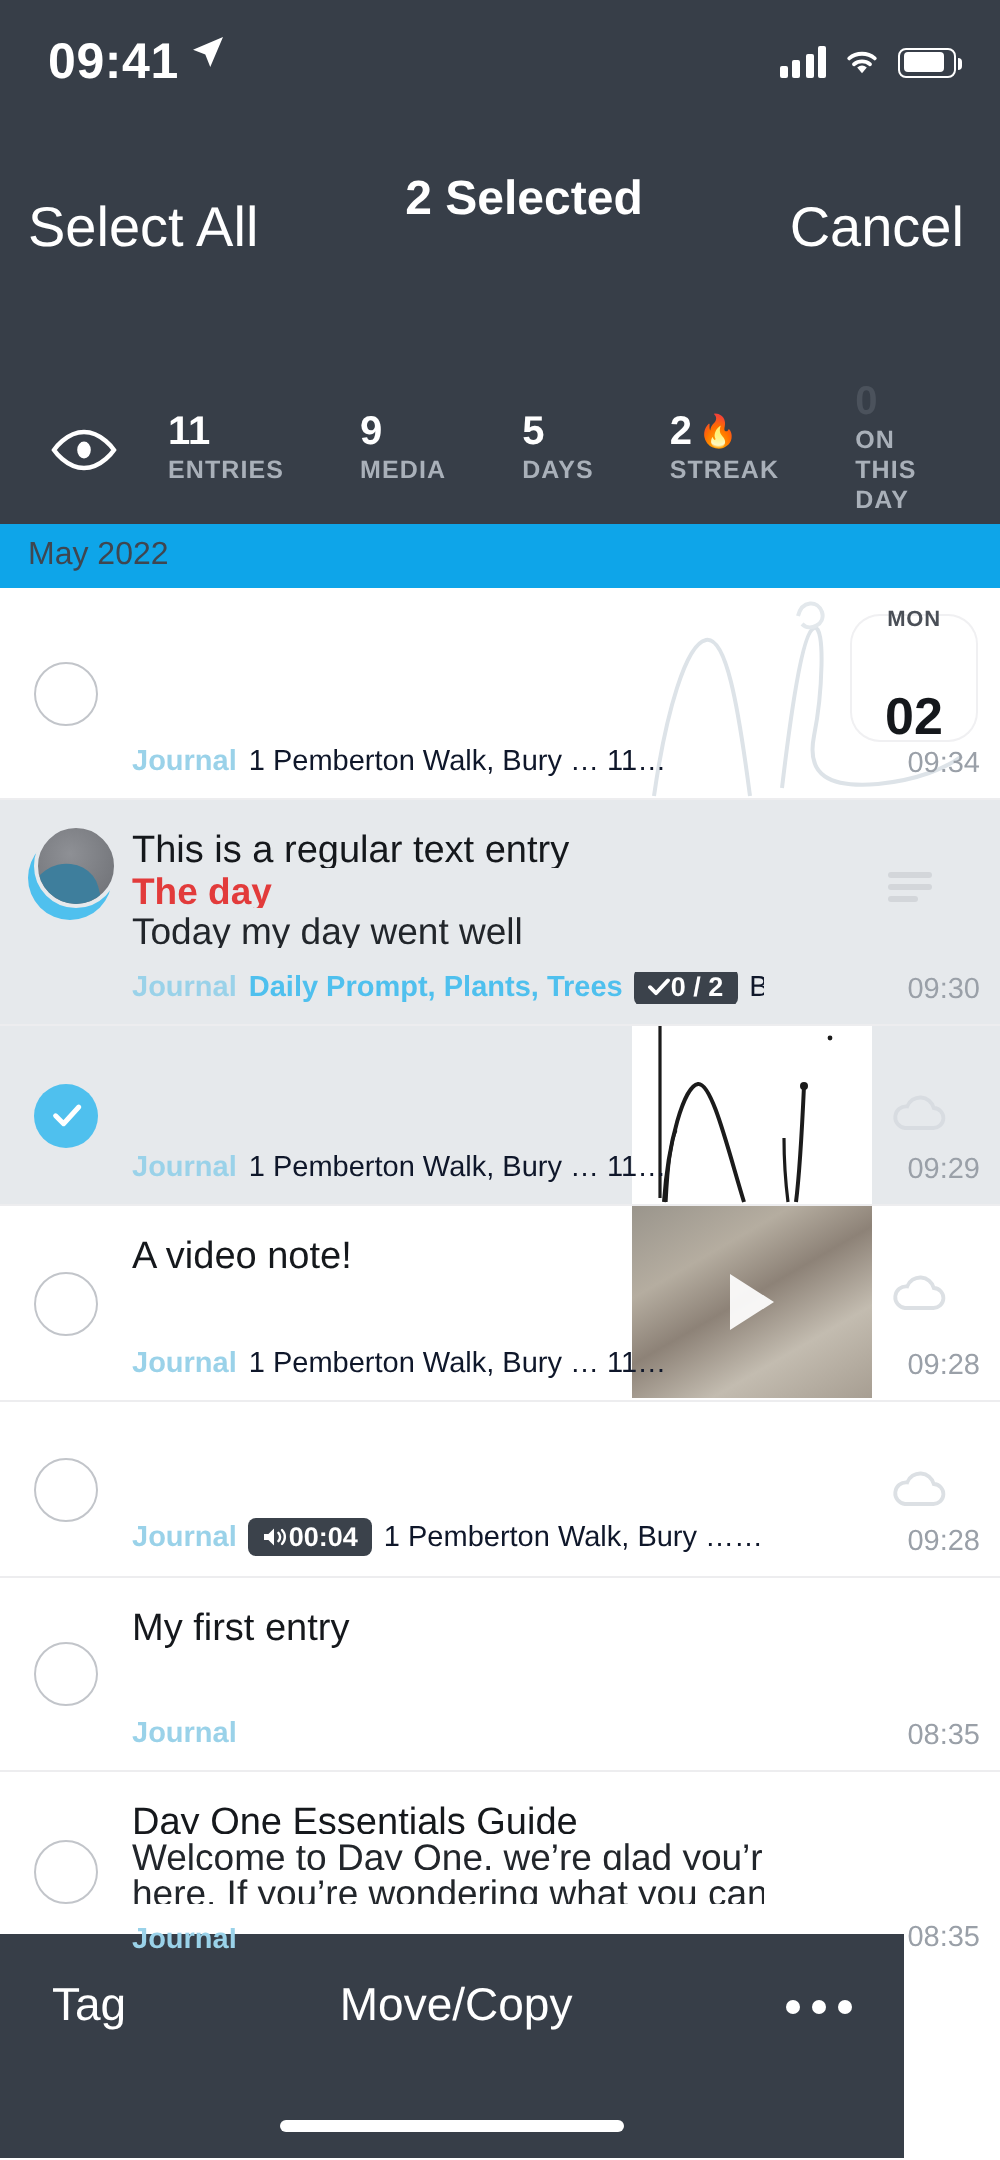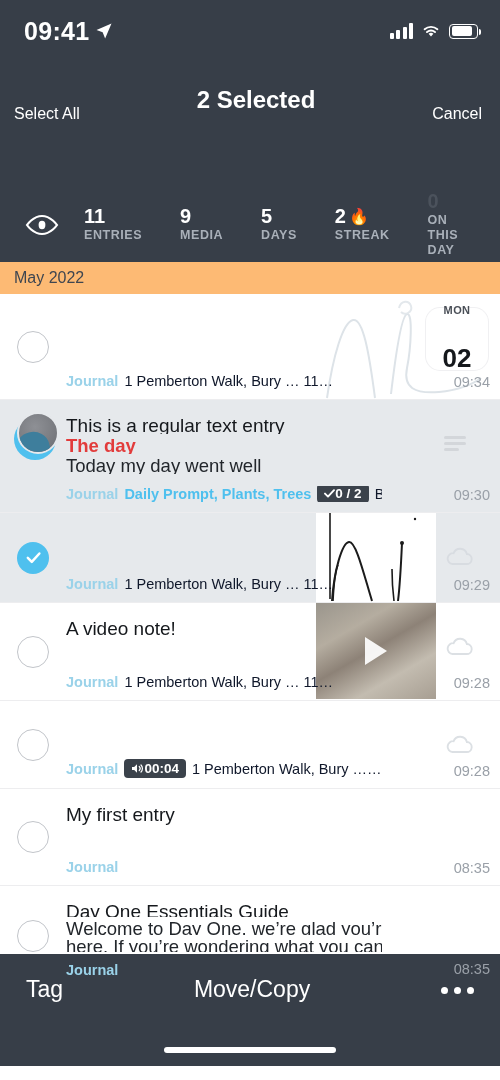--- a/index.html
+++ b/index.html
@@ -10,41 +10,41 @@
     overflow:hidden;
     position:relative;
   }
 
   
   .status-bar {
     height:62px; background:#373E48;
     display:flex; align-items:center; justify-content:space-between;
     padding:0 22px 0 24px; color:#fff;
   }
-  .status-left { display:flex; align-items:center; gap:6px; }
+  .status-left { display:flex; gap:6px; }
   .status-time { font-size:25px; font-weight:700; letter-spacing:0.3px; }
   .loc-arrow { width:18px; height:18px; }
   .status-right { display:flex; align-items:center; gap:8px; }
   .sig { display:flex; align-items:flex-end; gap:2.5px; height:16px; }
   .sig i { width:4px; background:#fff; border-radius:1px; display:block; }
   .sig i:nth-child(1){height:6px;} .sig i:nth-child(2){height:9px;}
   .sig i:nth-child(3){height:12px;} .sig i:nth-child(4){height:16px;}
   .batt { width:29px; height:15px; border:1.8px solid #fff; border-radius:4px;
           position:relative; display:flex; align-items:center; padding:1.8px; }
   .batt::after{ content:""; position:absolute; right:-4px; top:4px; width:2.4px;
                 height:6px; background:#fff; border-radius:0 2px 2px 0; }
   .batt b { display:block; height:100%; width:88%; background:#fff; border-radius:2px; }
 
   
   .nav-bar {
     height:75px; background:#373E48; color:#fff;
     display:flex; align-items:center; justify-content:space-between;
     padding:0 18px 0 14px;
   }
-  .nav-btn { font-size:16px; font-weight:400; color:#fff; cursor:pointer;margin-top:28px; }
+  .nav-btn { font-size:28px; font-weight:400; color:#fff; cursor:pointer;margin-top:28px; }
   .nav-title { font-size:24px; font-weight:700; }
 
   
   .dark-gap { background:#373E48; height:50px; }
 
   
   .stats-bar {
     background:#373E48; height:75px;
     display:flex; align-items:center; padding:0 12px 0 22px; gap:0;
   }
@@ -55,21 +55,21 @@
   .stat-num { font-size:20px; font-weight:700; color:#fff; line-height:1.08;
               display:flex; align-items:center; gap:3px; }
   .stat-lbl { font-size:12.5px; font-weight:600; color:#A9B0B9;
               letter-spacing:0.55px; line-height:1.2; }
   .stat.dim .stat-num { color:#4B525C; }
   .stat.dim .stat-lbl { color:#A9B0B9; }
   .flame { font-size:16px; }
 
   
   .section-head {
-    background:#fdba74; height:32px; display:flex; align-items:center;
+    background:#0ea5e9; height:32px; display:flex; align-items:center;
     padding-left:14px; font-size:16px; color:#3F4650; font-weight:400;
   }
 
   
   .list { background:#fff; }
   .row {
     position:relative; display:flex; background:#fff;
     border-bottom:1px solid #EDEDEF; overflow:hidden;
   }
   .row.selected { background:#E6E9EC; }
@@ -135,21 +135,21 @@
                   transform:rotate(-14deg); }
 
   .doc-icon { position:absolute; right:34px; top:36px; width:22px; z-index:4; }
   .doc-icon i { display:block; height:2.6px; background:#D3D6DA; border-radius:2px; margin-bottom:3.4px; }
   .doc-icon i:last-child { width:70%; }
 
   .cloud { position:absolute; right:26px; top:34px; z-index:4; }
 
   
   .toolbar {
-    position:absolute; left:0; bottom:14px; width:500px; height:112px;
+    position:absolute; left:0; bottom:1px; width:452px; height:112px;
     background:#373E48; display:flex; align-items:flex-start;
     padding:22px 26px 0 26px; color:#fff;
   }
   .tb-left { font-size:23px; flex:0 0 auto; cursor:pointer; }
   .tb-center { flex:1; text-align:center; font-size:23px; cursor:pointer; }
   .tb-right { flex:0 0 auto; display:flex; align-items:center; gap:6px;
               padding-top:11px; cursor:pointer; }
   .tb-right b { width:7px; height:7px; border-radius:50%; background:#fff; display:block; }
   .home-ind { position:absolute; left:50%; bottom:13px; transform:translateX(-50%);
               width:172px; height:6px; border-radius:3px; background:#fff; }

